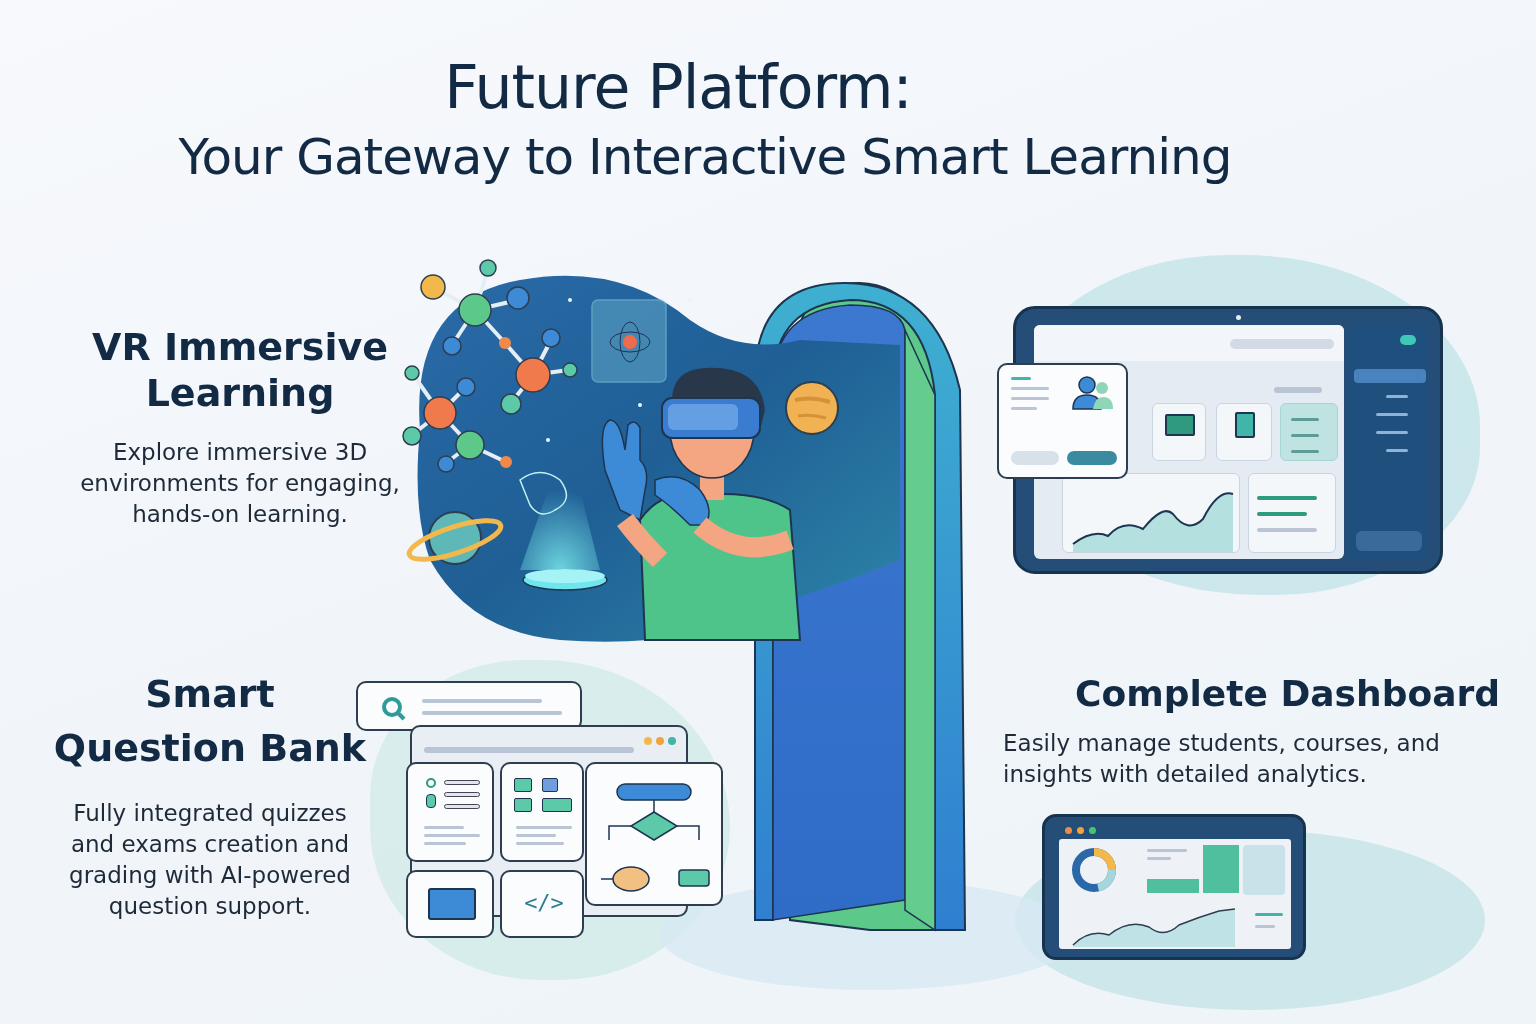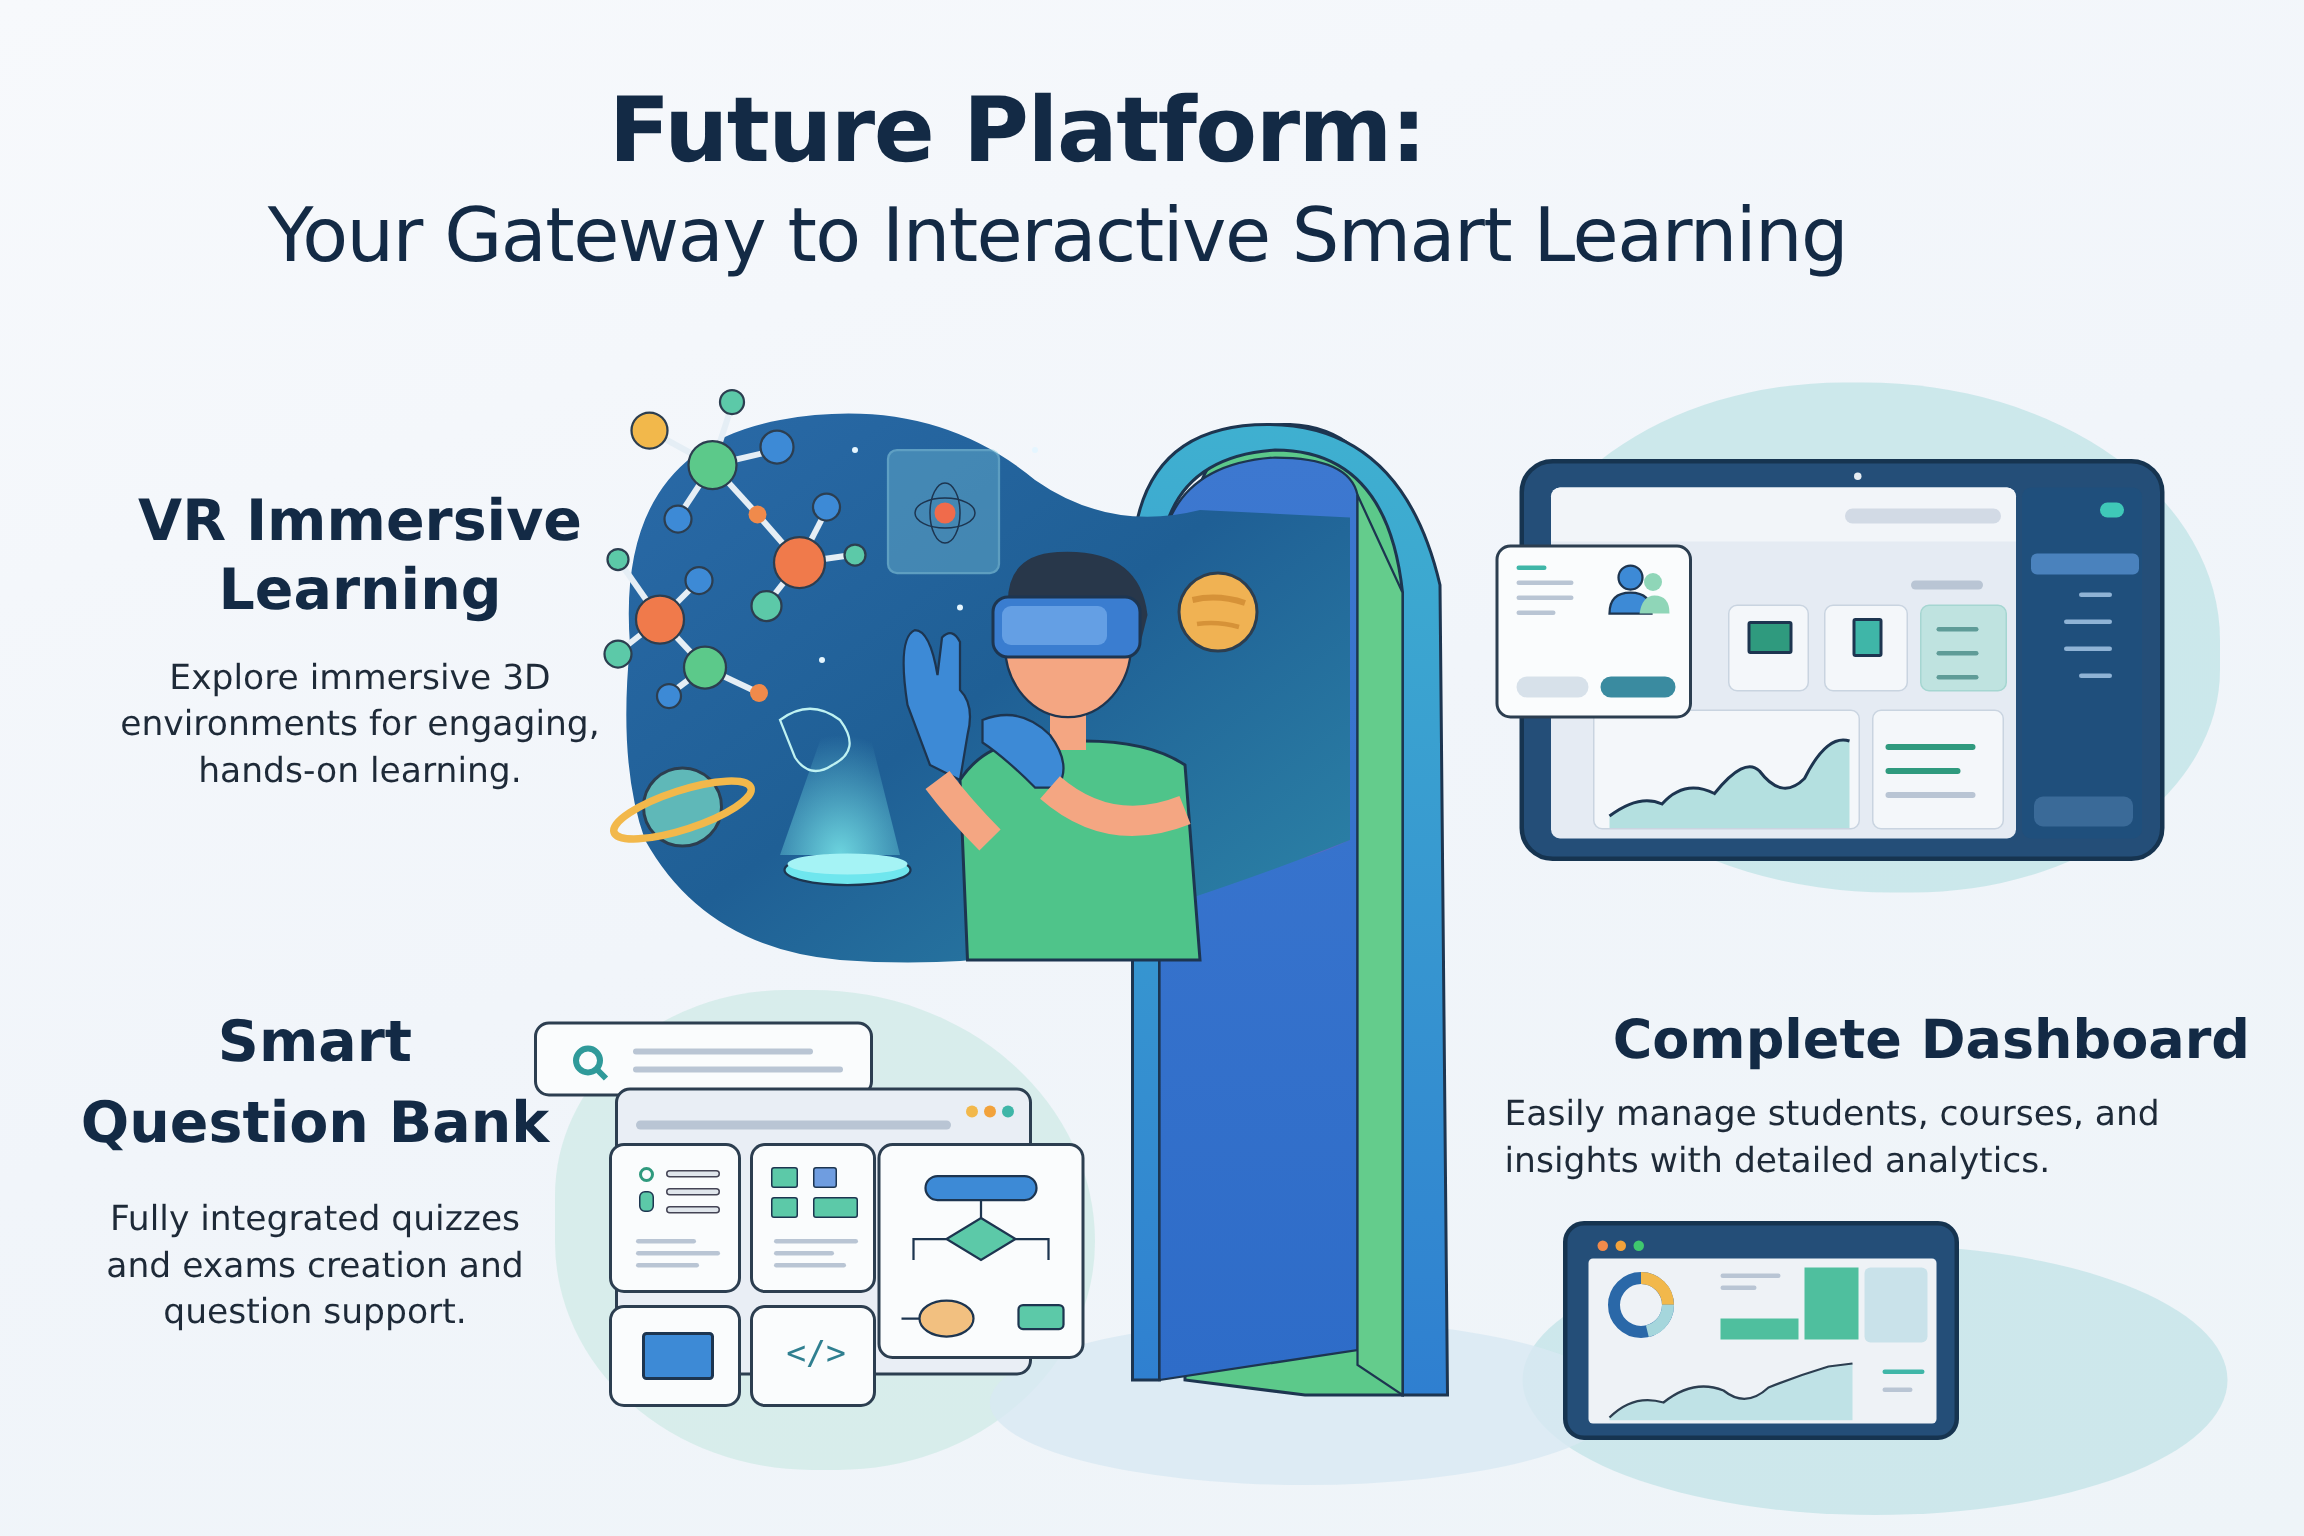--- a/index.html
+++ b/index.html
@@ -6,21 +6,21 @@
   html, body { width: 1536px; height: 1024px; overflow: hidden; }
   body {
     background: linear-gradient(160deg, #f7f9fc 0%, #f1f5fa 50%, #eef4f8 100%);
     font-family: "DejaVu Sans", "Liberation Sans", sans-serif;
     color: #12263f;
     position: relative;
   }
   .abs { position: absolute; }
   .title1 {
     left: 0; width: 1356px; top: 52px; text-align: center;
-    font-size: 60px; font-weight: bold; color: #132a45; letter-spacing: -1px;
+    font-size: 60px; font-weight: normal; color: #132a45; letter-spacing: -1px;
   }
   .title2 {
     left: 100px; width: 1210px; top: 128px; text-align: center;
     font-size: 50px; font-weight: normal; color: #132a45; letter-spacing: -1px;
   }
   .h-feat { font-weight: bold; color: #132a45; text-align: center; line-height: 1.2; }
   .p-feat { color: #1e2a38; text-align: center; line-height: 1.35; font-size: 23px; }
 
   .vr-h { left: 60px; width: 360px; top: 325px; font-size: 38px; }
   .vr-p { left: 40px; width: 400px; top: 437px; }
@@ -58,20 +58,21 @@
   <div>hands-on learning.</div>
 </div>
 
 <div class="abs h-feat qb-h">
   <div>Smart</div>
   <div style="margin-top:8px;">Question Bank</div>
 </div>
 <div class="abs p-feat qb-p">
   <div>Fully integrated quizzes</div>
   <div>and exams creation and</div>
+  <div>grading with AI-powered</div>
   <div>question support.</div>
 </div>
 
 <div class="abs h-feat cd-h">Complete Dashboard</div>
 <div class="abs p-feat cd-p">
   <div>Easily manage students, courses, and</div>
   <div>insights with detailed analytics.</div>
 </div>
 
 <svg class="abs" style="left:395px;top:250px;" width="600" height="700" viewBox="395 250 600 700">

